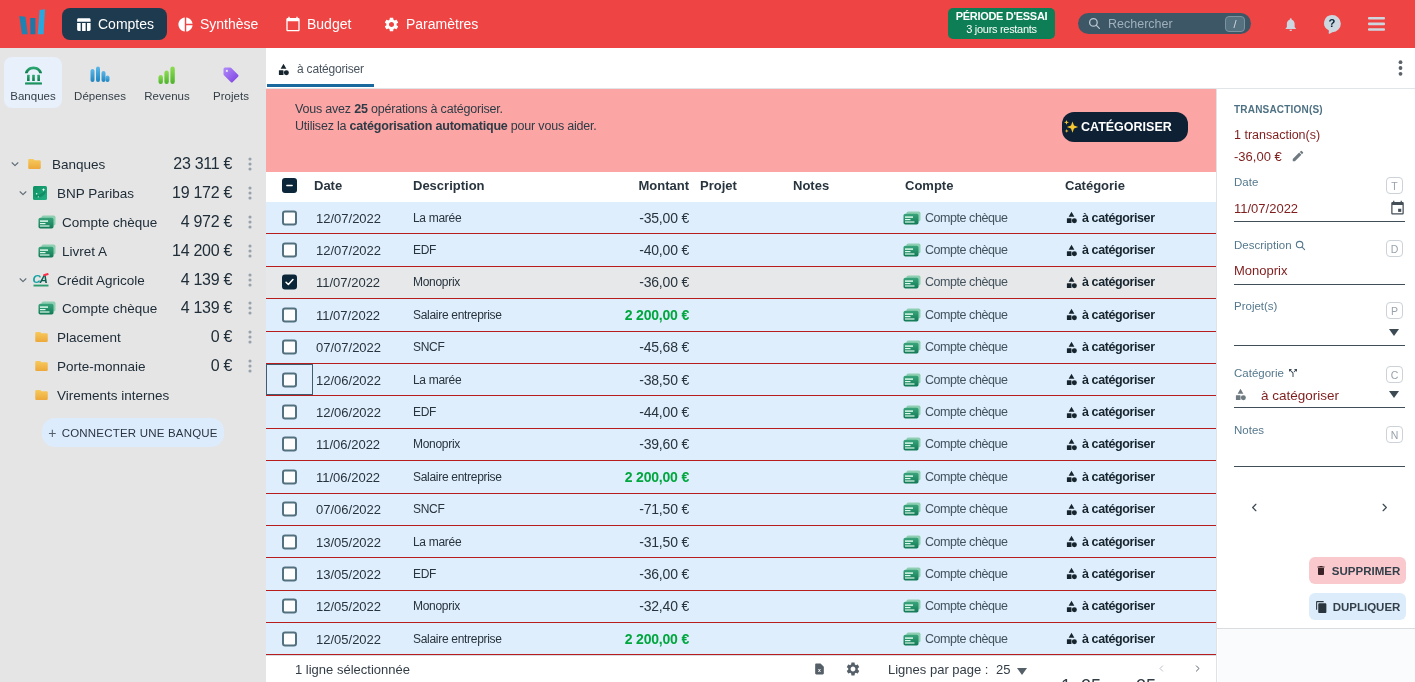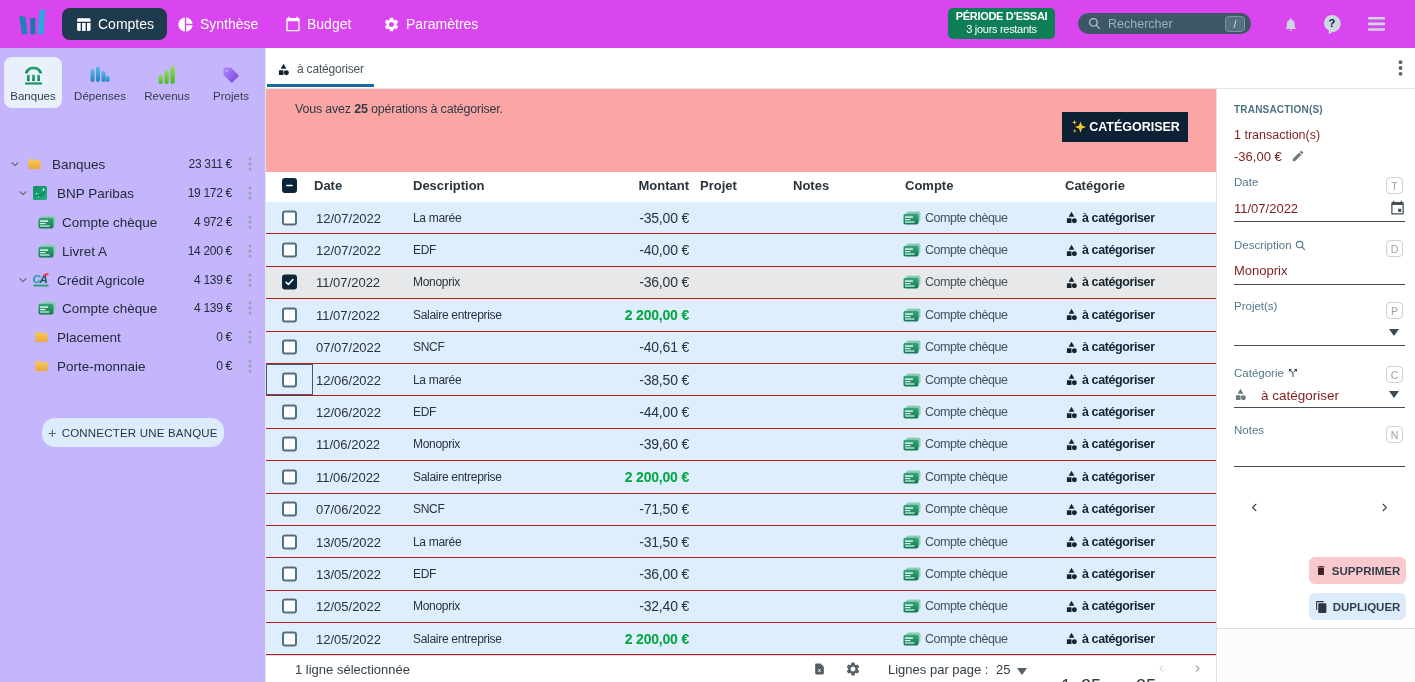--- a/index.html
+++ b/index.html
@@ -1,55 +1,55 @@
 <!DOCTYPE html>
 <html><head><meta charset="utf-8"><style>
 *{margin:0;padding:0;box-sizing:border-box}
 html,body{width:1415px;height:682px;overflow:hidden}
 body{font-family:"Liberation Sans",sans-serif;background:#fff;position:relative;color:#222f3a;-webkit-font-smoothing:antialiased}
 svg{display:block}
 
-.topbar{position:absolute;left:0;top:0;width:1415px;height:48px;background:#d946ef}
+.topbar{position:absolute;left:0;top:0;width:1415px;height:48px;background:#ef4444}
 .logo{position:absolute;left:17px;top:9px}
 .navitem{position:absolute;top:8px;height:32px;border-radius:8px;display:flex;align-items:center;gap:6px;color:#fff;font-size:14px;padding:0 13px}
 .navitem.active{background:#1e3a4e}
 .nv-comptes{left:62px}
 .nv-synth{left:164px}
 .nv-budget{left:272px}
 .nv-param{left:370px}
 .badge{position:absolute;left:948px;top:8px;width:107px;height:31px;border-radius:5px;background:#0d7e55;color:#fff;text-align:center;padding-top:2px;white-space:nowrap}
 .badge b{display:block;font-size:11px;letter-spacing:-.3px}
 .badge span{display:block;font-size:11px;letter-spacing:-.3px;margin-top:1px}
 .search{position:absolute;left:1078px;top:13px;width:173px;height:21px;border-radius:10.5px;background:#3e5767;display:flex;align-items:center;padding:0 6px 0 10px;gap:7px}
 .search .ph{color:#9fb0bc;font-size:12.5px;flex:1}
 .slash{width:20px;height:16px;border-radius:4px;background:#55707f;border:1px solid #7e93a0;color:#cfd9e0;font-size:11px;text-align:center;line-height:14px}
 .nicon{position:absolute;top:0;height:48px;display:flex;align-items:center}
 
-.sidebar{position:absolute;left:0;top:48px;width:266px;height:634px;background:#c4b5fd;border-right:1px solid #e2e6e9}
+.sidebar{position:absolute;left:0;top:48px;width:266px;height:634px;background:#e5e5e5;border-right:1px solid #e2e6e9}
 .stab{position:absolute;top:9px;width:58px;height:51px;border-radius:8px;text-align:center;font-size:11.5px;color:#333e47}
 .stab .ic{margin:7px auto 4px;width:22px;height:22px;display:flex;align-items:center;justify-content:center}
 .stab.active{background:#e7f0fb}
 .filter{position:absolute;left:8px;top:70px;width:250px;height:23px;border-radius:6px;background:#edf0f4;display:flex;align-items:center;padding:0 8px;gap:7px}
 .filter span{color:#9aa4ad;font-size:12.5px}
 .trow{position:absolute;left:0;width:266px;height:28.8px}
 .trow>span{position:absolute;top:50%;transform:translateY(-50%)}
 .tname{font-size:13.5px;color:#202e39;white-space:nowrap}
-.tamt{right:34px;font-size:12px;letter-spacing:-.3px;color:#202e39;text-align:right}
+.tamt{right:34px;font-size:16px;letter-spacing:-.3px;color:#202e39;text-align:right}
 .tkeb{right:14px}
 .connectbtn{position:absolute;left:42px;top:370px;width:182px;height:29px;border-radius:13px;background:#ddecfc;color:#2a3540;font-size:11.5px;letter-spacing:.2px;display:flex;align-items:center;justify-content:center;gap:5px;white-space:nowrap}
 .connectbtn i{font-style:normal;color:#55606a;font-size:14px}
 
 .tabbar{position:absolute;left:266px;top:48px;width:1149px;height:41px;background:#fff;border-bottom:1px solid #e1e5e8}
 .cattab{position:absolute;left:11px;top:14px;display:flex;align-items:center;gap:7px;color:#49545e;font-size:12px;letter-spacing:-.2px}
 .tabline{position:absolute;left:1px;top:36px;width:107px;height:3px;background:#19699f}
 .tabkebab{position:absolute;right:12px;top:12px}
 
 .banner{position:absolute;left:266px;top:89px;width:950px;height:83px;background:#fca5a5;color:#2c3b45;font-size:12.5px;letter-spacing:-.2px}
 .banner p{position:absolute;left:29px;white-space:nowrap}
-.catbtn{position:absolute;left:796px;top:23px;width:126px;height:30px;border-radius:0;background:#0e2134;color:#fff;font-weight:bold;font-size:12.5px;display:flex;align-items:center;justify-content:center;letter-spacing:0;gap:0}
+.catbtn{position:absolute;left:796px;top:23px;width:126px;height:30px;border-radius:12px;background:#0e2134;color:#fff;font-weight:bold;font-size:12.5px;display:flex;align-items:center;justify-content:flex-start;letter-spacing:0;gap:0}
 
 .thead{position:absolute;left:266px;top:172px;width:950px;height:30px;background:#fff;font-size:13px;font-weight:bold;color:#28343e}
 .thead span{position:absolute;top:6px}
 .rowwrap{position:absolute;left:266px;top:202px;width:950px;height:453px;background:#b91c1c}
 .row{position:relative;width:950px;height:31.4px;background:#dfeefc;margin-top:1px;font-size:13px;color:#27333d}
 .row:first-child{margin-top:0}
 .row.sel{background:#e7e8ea}
 .row>span{position:absolute;top:50%;transform:translateY(-50%)}
 .cb{left:16px;width:15px;height:15px;border:2px solid #52707f;border-radius:3px;background:#fdfdfd}
 .cb.on{background:#0c2639;border-color:#0c2639;display:flex;align-items:center;justify-content:center}
@@ -349,20 +349,28 @@
       <span class="tname" style="left:57px">Porte-monnaie</span>
       <span class="tamt">0 €</span>
       <span class="tkeb">
         <svg width="4" height="14" viewBox="0 0 4 14" fill="#98a2ab">
           <circle cx="2" cy="2" r="1.55"></circle>
           <circle cx="2" cy="7" r="1.55"></circle>
           <circle cx="2" cy="12" r="1.55"></circle>
         </svg>
       </span>
     </div>
+<div class="trow" style="top:332.4000000000001px">
+      <span class="ticon" style="left:33px">
+        <svg width="17" height="15" viewBox="0 0 24 24">
+          <path fill="url(#gfold)" d="M10 4H4c-1.1 0-2 .9-2 2v12c0 1.1.9 2 2 2h16c1.1 0 2-.9 2-2V8c0-1.1-.9-2-2-2h-8l-2-2z"></path>
+        </svg>
+      </span>
+      <span class="tname" style="left:57px">Virements internes</span>
+    </div>
   <div class="connectbtn"><i>+</i> CONNECTER UNE BANQUE</div>
 </div>
 
 <div class="tabbar">
   <div class="cattab"><svg width="13" height="13" viewBox="0 0 24 24" fill="#16242e">
         <path d="M12 1.5 17.3 10.5 6.7 10.5Z"></path>
         <rect x="3.5" y="13.5" width="8.5" height="8.5" rx="1"></rect>
         <circle cx="17.3" cy="17.8" r="4.6"></circle>
       </svg> à catégoriser</div>
   <div class="tabline"></div>
@@ -370,20 +378,21 @@
       <svg width="5" height="16" viewBox="0 0 5 16" fill="#5b6269">
         <circle cx="2.5" cy="2.2" r="1.9"></circle>
         <circle cx="2.5" cy="8" r="1.9"></circle>
         <circle cx="2.5" cy="13.8" r="1.9"></circle>
       </svg>
     </div>
 </div>
 
 <div class="banner">
   <p style="top:13px">Vous avez <b>25</b> opérations à catégoriser.</p>
+  <p style="top:29.5px">Utilisez la <b>catégorisation automatique</b> pour vous aider.</p>
   <div class="catbtn"><svg width="18" height="18" viewBox="0 0 24 24" fill="#f5c832" style="margin-right:1px">
         <path d="M14 4.5 16 10 21.5 12 16 14 14 19.5 12 14 6.5 12 12 10Z"></path>
         <path d="M6 2.5 6.9 4.9 9.3 5.8 6.9 6.7 6 9.1 5.1 6.7 2.7 5.8 5.1 4.9Z"></path>
         <path d="M6.3 14.6 7 16.5 8.9 17.2 7 17.9 6.3 19.8 5.6 17.9 3.7 17.2 5.6 16.5Z"></path>
       </svg>CATÉGORISER</div>
 </div>
 
 <div class="thead">
   <span class="hcb">
       <svg width="9" height="9" viewBox="0 0 24 24" fill="none" stroke="#fff" stroke-width="4" stroke-linecap="round">
@@ -496,21 +505,21 @@
           <rect x="3.5" y="13.5" width="8.5" height="8.5" rx="1"></rect>
           <circle cx="17.3" cy="17.8" r="4.6"></circle>
         </svg>
         <b>à catégoriser</b>
       </span>
     </div>
 <div class="row">
       <span class="cb"></span>
       <span class="c-date">07/07/2022</span>
       <span class="c-desc">SNCF</span>
-      <span class="c-amt">-40,61 €</span>
+      <span class="c-amt">-45,68 €</span>
       <span class="c-cpt">
         <svg class="cardic" width="18" height="14" viewBox="0 0 18 14">
           <rect x="3.5" y="0.5" width="14" height="10" rx="1.8" fill="#8ecfb2"></rect>
           <rect x="0.5" y="2.8" width="15" height="10.8" rx="1.8" fill="url(#gcard)"></rect>
           <rect x="2" y="5.4" width="8" height="1.4" fill="#e8fff5"></rect>
           <rect x="2" y="8" width="5.5" height="1.2" fill="#e8fff5" opacity=".95"></rect>
           <rect x="2" y="10.4" width="9.5" height="1.2" fill="#e8fff5" opacity=".95"></rect>
         </svg>
         <i>Compte chèque</i>
       </span>

